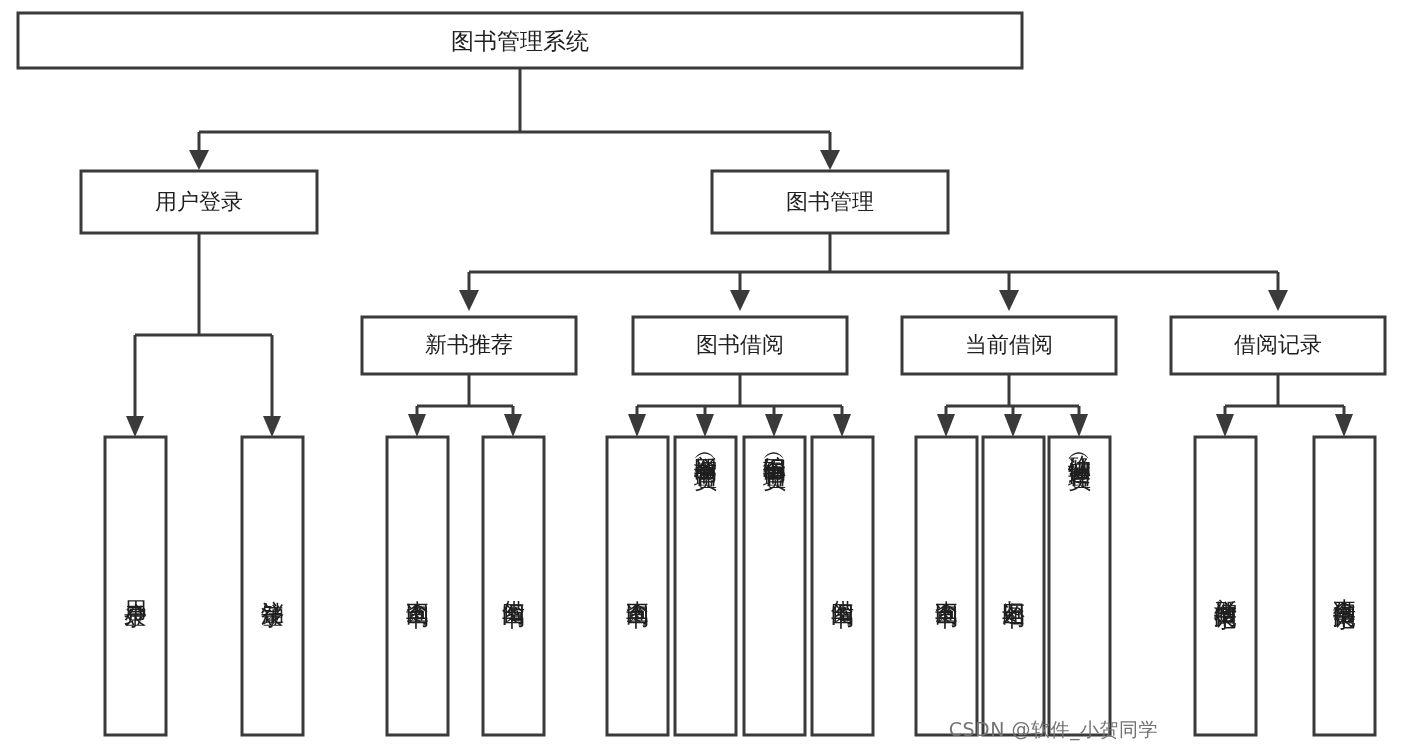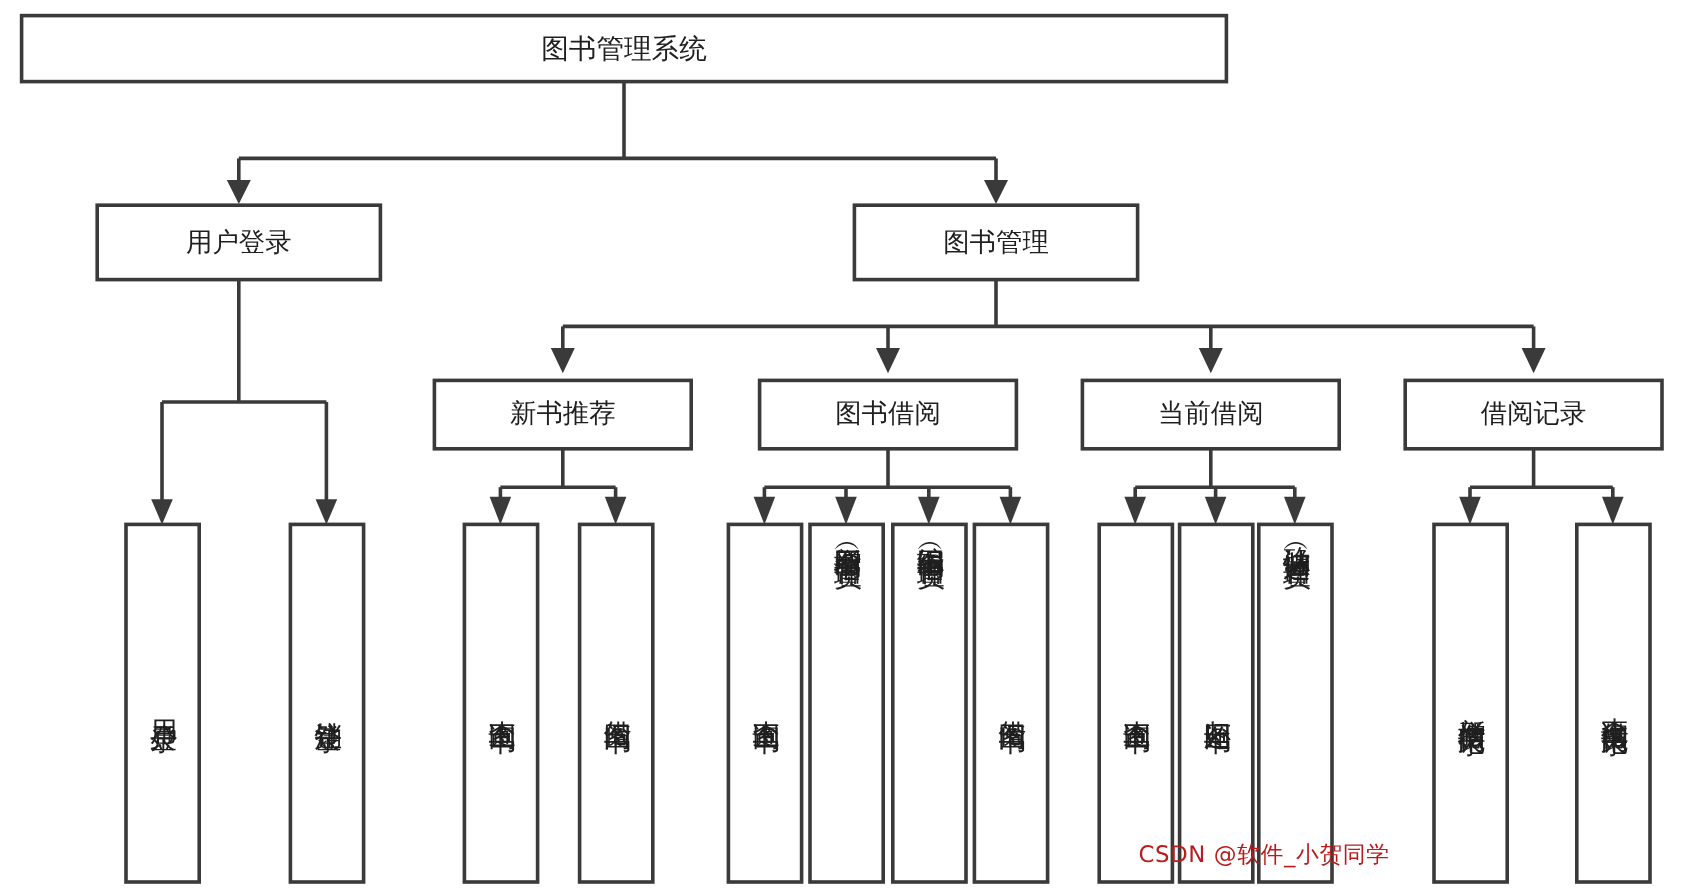--- a/index.html
+++ b/index.html
@@ -64,24 +64,24 @@
     font-size: 23px;
     line-height: 1.18;
     letter-spacing: 2px;
     color: #1f1f1f;
     white-space: nowrap;
     text-align: center;
   }
   #watermark {
     position: absolute;
     right: 8px;
-    bottom: 22px;
+    bottom: 4px;
     font-family: "DejaVu Sans", "Liberation Sans", sans-serif;
     font-size: 19px;
-    color: #b91c1c;
+    color: #737373;
     white-space: nowrap;
     letter-spacing: 0.5px;
   }
 </style>
 </head>
 <body>
 
 <div id="diagram-root">
 
   <svg id="flow-svg" viewBox="0 0 1405 747">

